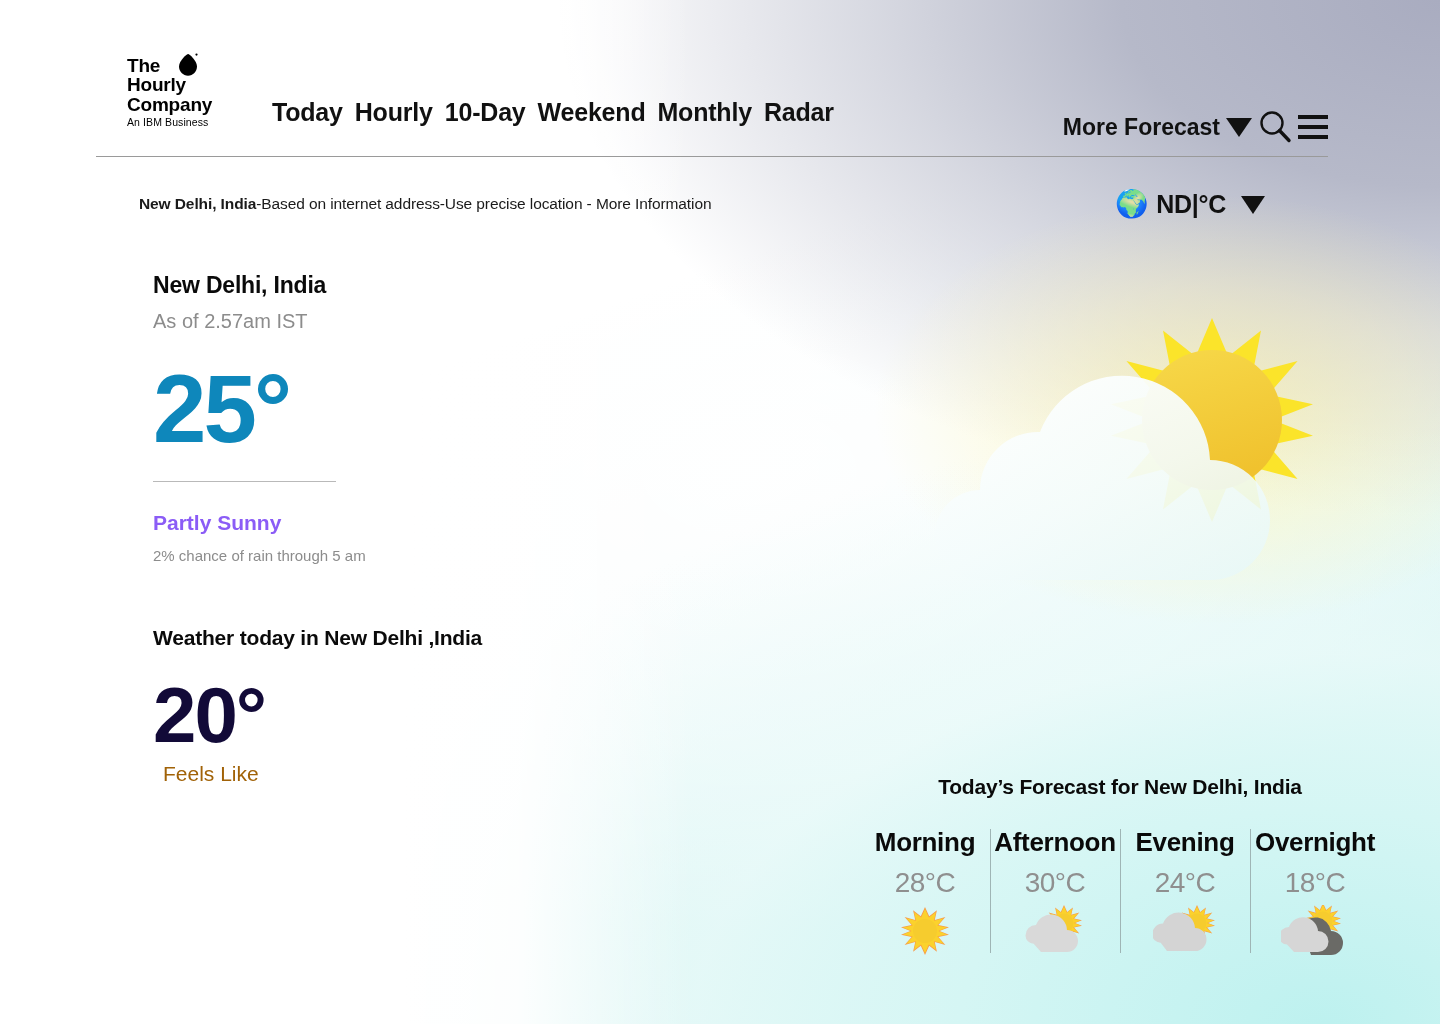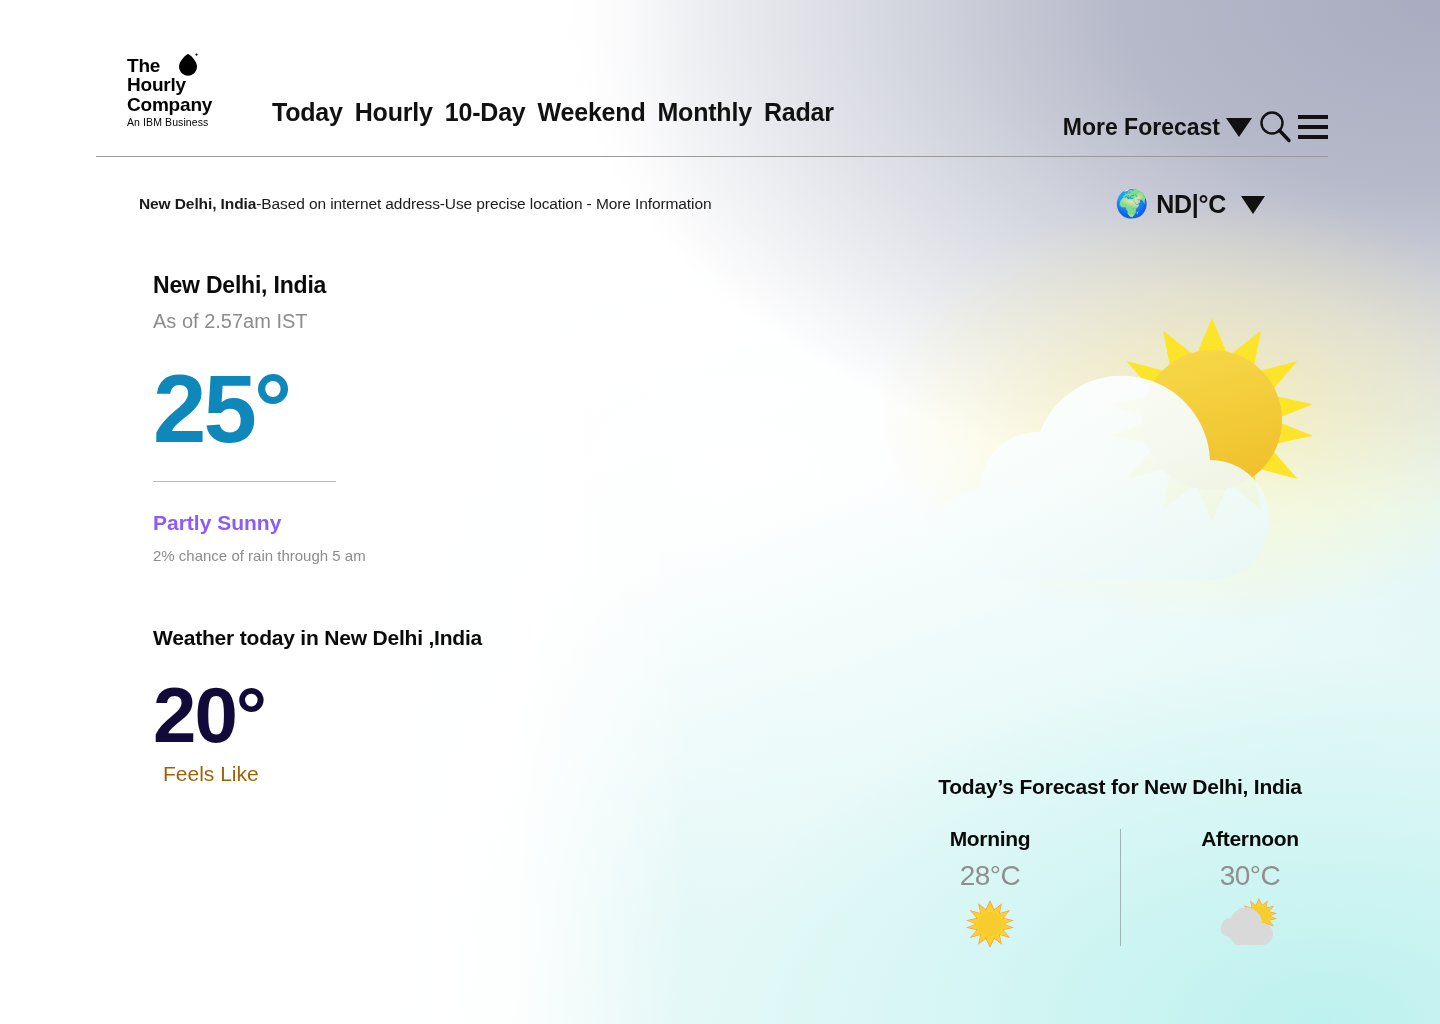--- a/index.html
+++ b/index.html
@@ -289,21 +289,21 @@
   .fc-col + .fc-col::before {
     content: "";
     position: absolute;
     left: 0;
     top: 2px;
     bottom: 4px;
     width: 1px;
     background: #9fb5b5;
   }
   .fc-label {
-    font-size: 21px;
+    font-size: 26px;
     font-weight: bold;
     color: #0a0a0a;
     letter-spacing: -0.3px;
     white-space: nowrap;
   }
   .fc-temp {
     font-size: 28px;
     color: #8f8f8f;
     margin-top: 9px;
     font-weight: normal;
@@ -454,18 +454,48 @@
             <g transform="translate(40,18)">
               <polygon fill="#f89b4a" points="0,-18 3.2,-11.1 8.9,-15.6 7.3,-8.3 15.3,-10.4 10.1,-4.6 18,-2.8 11,0 18,2.8 10.1,4.6 15.3,10.4 7.3,8.3 8.9,15.6 3.2,11.1 0,18 -3.2,11.1 -8.9,15.6 -7.3,8.3 -15.3,10.4 -10.1,4.6 -18,2.8 -11,0 -18,-2.8 -10.1,-4.6 -15.3,-10.4 -7.3,-8.3 -8.9,-15.6 -3.2,-11.1"></polygon>
               <polygon fill="#fbd22c" points="0,-16.5 2.9,-10.2 8.2,-14.3 6.7,-7.6 14,-9.5 9.2,-4.2 16.5,-2.6 10,0 16.5,2.6 9.2,4.2 14,9.5 6.7,7.6 8.2,14.3 2.9,10.2 0,16.5 -2.9,10.2 -8.2,14.3 -6.7,7.6 -14,9.5 -9.2,4.2 -16.5,2.6 -10,0 -16.5,-2.6 -9.2,-4.2 -14,-9.5 -6.7,-7.6 -8.2,-14.3 -2.9,-10.2"></polygon>
               <circle r="9.5" fill="#f6cc2e"></circle>
             </g>
             <path fill="#d9d9d9" d="M12 47 h26 a11 11 0 0 0 0 -22 a16 16 0 0 0 -31 -5 a10.5 10.5 0 0 0 -10.5 10.5 a8.2 8.2 0 0 0 8.2 8.2 Z" transform="translate(5,0)"></path>
           </svg>
         </div>
       </div>
 
-
+      <div class="fc-col">
+        <div class="fc-label">Evening</div>
+        <div class="fc-temp">24°C</div>
+        <div class="fc-icon">
+          <svg width="64" height="52" viewBox="0 0 64 52" aria-hidden="true">
+            <g transform="translate(44,18)">
+              <polygon fill="#f89b4a" points="0,-18 3.2,-11.1 8.9,-15.6 7.3,-8.3 15.3,-10.4 10.1,-4.6 18,-2.8 11,0 18,2.8 10.1,4.6 15.3,10.4 7.3,8.3 8.9,15.6 3.2,11.1 0,18 -3.2,11.1 -8.9,15.6 -7.3,8.3 -15.3,10.4 -10.1,4.6 -18,2.8 -11,0 -18,-2.8 -10.1,-4.6 -15.3,-10.4 -7.3,-8.3 -8.9,-15.6 -3.2,-11.1"></polygon>
+              <polygon fill="#fbd22c" points="0,-16.5 2.9,-10.2 8.2,-14.3 6.7,-7.6 14,-9.5 9.2,-4.2 16.5,-2.6 10,0 16.5,2.6 9.2,4.2 14,9.5 6.7,7.6 8.2,14.3 2.9,10.2 0,16.5 -2.9,10.2 -8.2,14.3 -6.7,7.6 -14,9.5 -9.2,4.2 -16.5,2.6 -10,0 -16.5,-2.6 -9.2,-4.2 -14,-9.5 -6.7,-7.6 -8.2,-14.3 -2.9,-10.2"></polygon>
+              <circle r="9.5" fill="#f6cc2e"></circle>
+            </g>
+            <path fill="#b5b5b5" d="M24 46 h14 a10 10 0 0 0 0 -20 a14 14 0 0 0 -26 -5 Z"></path>
+            <path fill="#d4d4d4" d="M10 46 h28 a11.5 11.5 0 0 0 0 -23 a16.5 16.5 0 0 0 -32 -4.5 a10.8 10.8 0 0 0 -10.8 10.8 a8.5 8.5 0 0 0 8.5 8.5 Z" transform="translate(4,0)"></path>
+          </svg>
+        </div>
+      </div>
+
+      <div class="fc-col">
+        <div class="fc-label">Overnight</div>
+        <div class="fc-temp">18°C</div>
+        <div class="fc-icon">
+          <svg width="68" height="52" viewBox="0 0 68 52" aria-hidden="true">
+            <g transform="translate(42,16)">
+              <polygon fill="#f89b4a" points="0,-18 3.2,-11.1 8.9,-15.6 7.3,-8.3 15.3,-10.4 10.1,-4.6 18,-2.8 11,0 18,2.8 10.1,4.6 15.3,10.4 7.3,8.3 8.9,15.6 3.2,11.1 0,18 -3.2,11.1 -8.9,15.6 -7.3,8.3 -15.3,10.4 -10.1,4.6 -18,2.8 -11,0 -18,-2.8 -10.1,-4.6 -15.3,-10.4 -7.3,-8.3 -8.9,-15.6 -3.2,-11.1"></polygon>
+              <polygon fill="#fbd22c" points="0,-16.5 2.9,-10.2 8.2,-14.3 6.7,-7.6 14,-9.5 9.2,-4.2 16.5,-2.6 10,0 16.5,2.6 9.2,4.2 14,9.5 6.7,7.6 8.2,14.3 2.9,10.2 0,16.5 -2.9,10.2 -8.2,14.3 -6.7,7.6 -14,9.5 -9.2,4.2 -16.5,2.6 -10,0 -16.5,-2.6 -9.2,-4.2 -14,-9.5 -6.7,-7.6 -8.2,-14.3 -2.9,-10.2"></polygon>
+              <circle r="9.5" fill="#f6cc2e"></circle>
+            </g>
+            <path fill="#6a6a66" d="M30 50 h20 a12 12 0 0 0 0 -24 a16 16 0 0 0 -30 -5 Z"></path>
+            <path fill="#d6d6d6" d="M9 47 h24 a10.5 10.5 0 0 0 0 -21 a15 15 0 0 0 -29 -4 a9.8 9.8 0 0 0 -9.8 9.8 a7.8 7.8 0 0 0 7.8 7.8 Z" transform="translate(4,0)"></path>
+          </svg>
+        </div>
+      </div>
 
     </div>
   </div>
 
 </div>
 
 </body></html>

